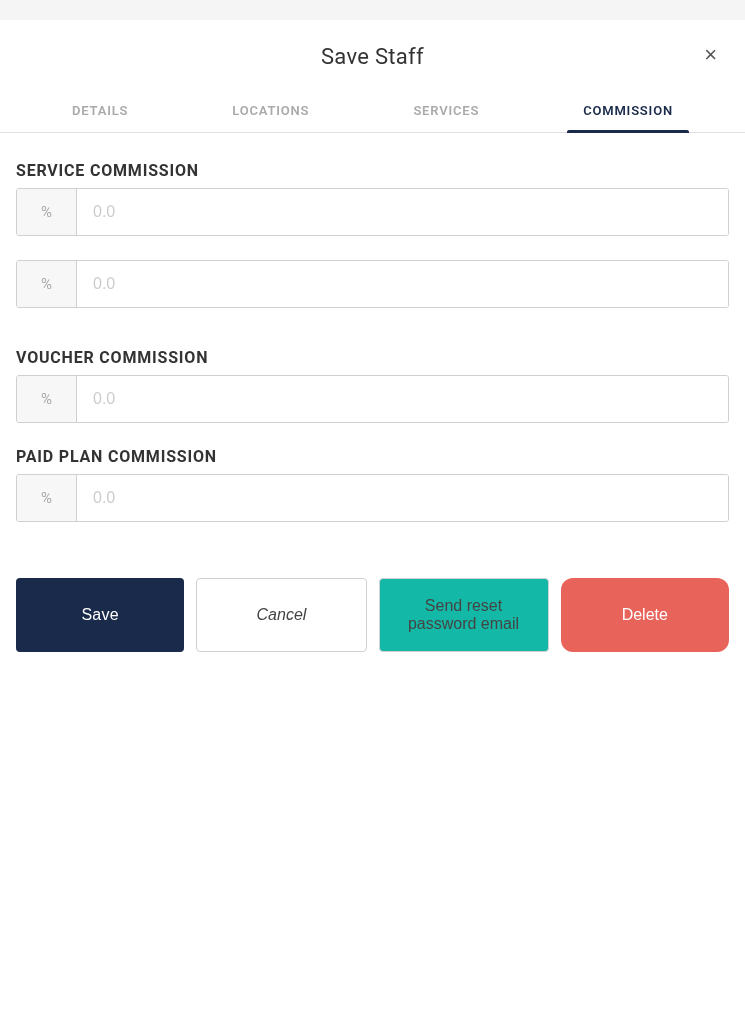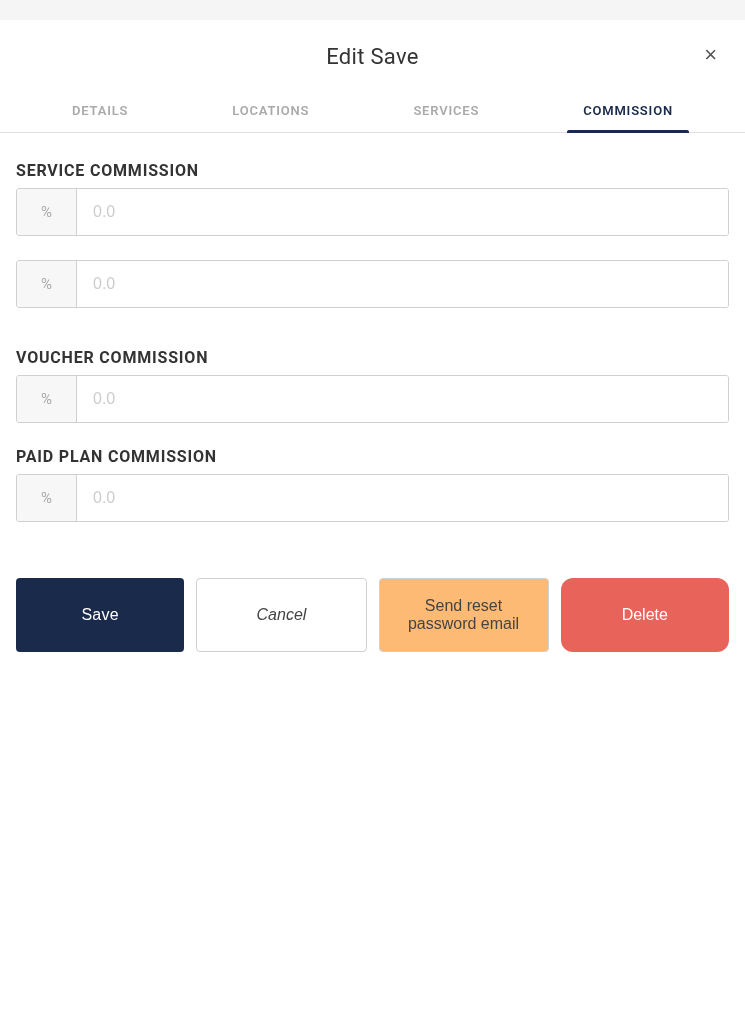--- a/index.html
+++ b/index.html
@@ -170,21 +170,21 @@
       border-radius: 4px;
       font-size: 16px;
       font-weight: 400;
       cursor: pointer;
       font-style: italic;
     }
 
     .btn-reset {
       width: 100%;
       padding: 18px;
-      background: #fdba74;
+      background: #14b8a6;
       color: #444444;
       border: 1px solid #d0d0d0;
       border-radius: 4px;
       font-size: 16px;
       font-weight: 400;
       cursor: pointer;
     }
 
     .btn-delete {
       width: 100%;
@@ -196,21 +196,21 @@
       font-size: 16px;
       font-weight: 500;
       cursor: pointer;
     }
   </style>
 </head>
 <body>
 
 <div class="modal">
   <div class="modal-header">
-    <h2 class="modal-title">Edit Save</h2>
+    <h2 class="modal-title">Save Staff</h2>
     <button class="close-button">
       <span>×</span>
     </button>
   </div>
 
   <div class="tabs">
     <div class="tab">
       <span>DETAILS</span>
     </div>
     <div class="tab">

